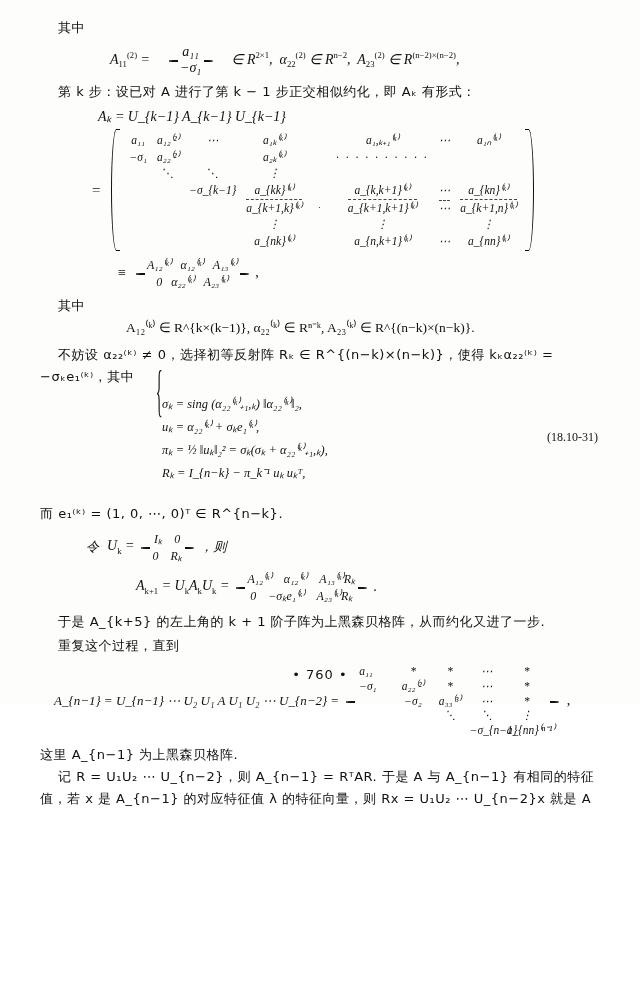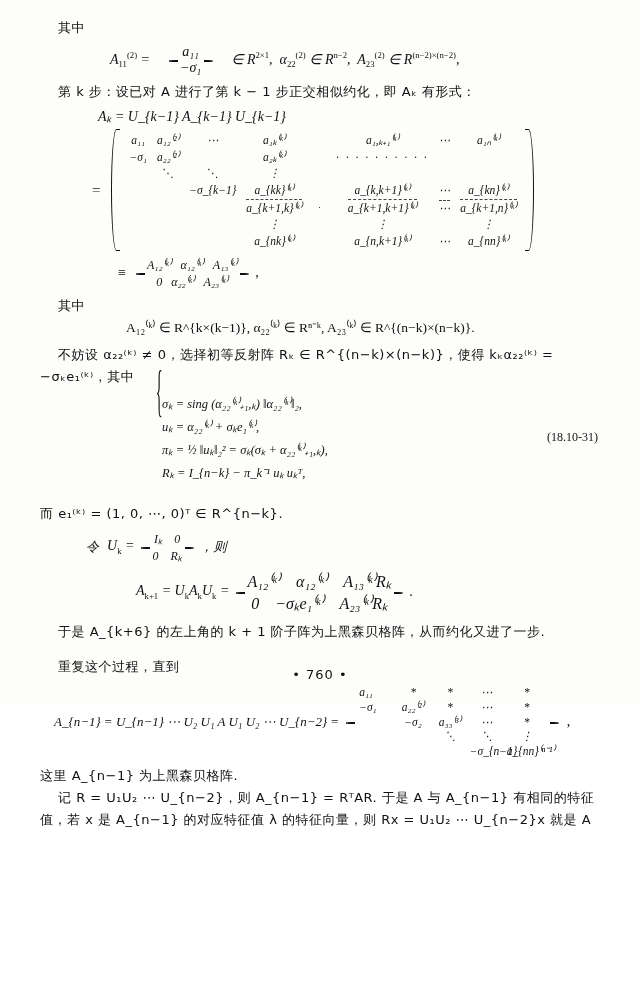--- a/index.html
+++ b/index.html
@@ -322,39 +322,39 @@
         </span>
         <span class="bracket right"></span>
       </span>
       <span class="cjk">，则</span>
     </div>
 
     <div class="eqleft" style="margin-left:96px; margin-top:6px;">
       <span>A<sub>k+1</sub> = U<sub>k</sub>A<sub>k</sub>U<sub>k</sub> =</span>
       <span class="mat">
         <span class="bracket"></span>
-        <span class="matbody" style="font-size:16px;">
+        <span class="matbody" style="font-size:12px;">
           <span class="r">
             <span>A₁₂⁽ᵏ⁾</span>&nbsp;&nbsp;&nbsp;
             <span>α₁₂⁽ᵏ⁾</span>&nbsp;&nbsp;&nbsp;
             <span>A₁₃⁽ᵏ⁾Rₖ</span>
           </span>
           <span class="r">
             <span>0</span>&nbsp;&nbsp;&nbsp;
             <span>−σₖe₁⁽ᵏ⁾</span>&nbsp;&nbsp;&nbsp;
             <span>A₂₃⁽ᵏ⁾Rₖ</span>
           </span>
         </span>
         <span class="bracket right"></span>
       </span>
       <span class="nostyle">.</span>
     </div>
 
-    <div class="line cjk indent1" style="margin-top:8px;">于是 A_{k+6} 的左上角的 k + 1 阶子阵为上黑森贝格阵，从而约化又进了一步.</div>
-    <div class="line cjk indent1" style="margin-top:15px;">重复这个过程，直到</div>
+    <div class="line cjk indent1" style="margin-top:8px;">于是 A_{k+5} 的左上角的 k + 1 阶子阵为上黑森贝格阵，从而约化又进了一步.</div>
+    <div class="line cjk indent1" style="margin-top:4px;">重复这个过程，直到</div>
 
     <div class="eqleft" style="margin-left:14px; margin-top:8px;">
       <span style="font-size:13px;">A_{n−1} = U_{n−1} ⋯ U₂ U₁ A U₁ U₂ ⋯ U_{n−2} =</span>
       <span class="mat">
         <span class="bracket" style="width:13px;"></span>
         <span class="matbody" style="font-size:11.5px;">
           <span class="r">
             <span style="display:inline-block;width:34px;text-align:left;">a₁₁</span>
             <span style="display:inline-block;width:34px;">*</span>
             <span style="display:inline-block;width:34px;">*</span>

